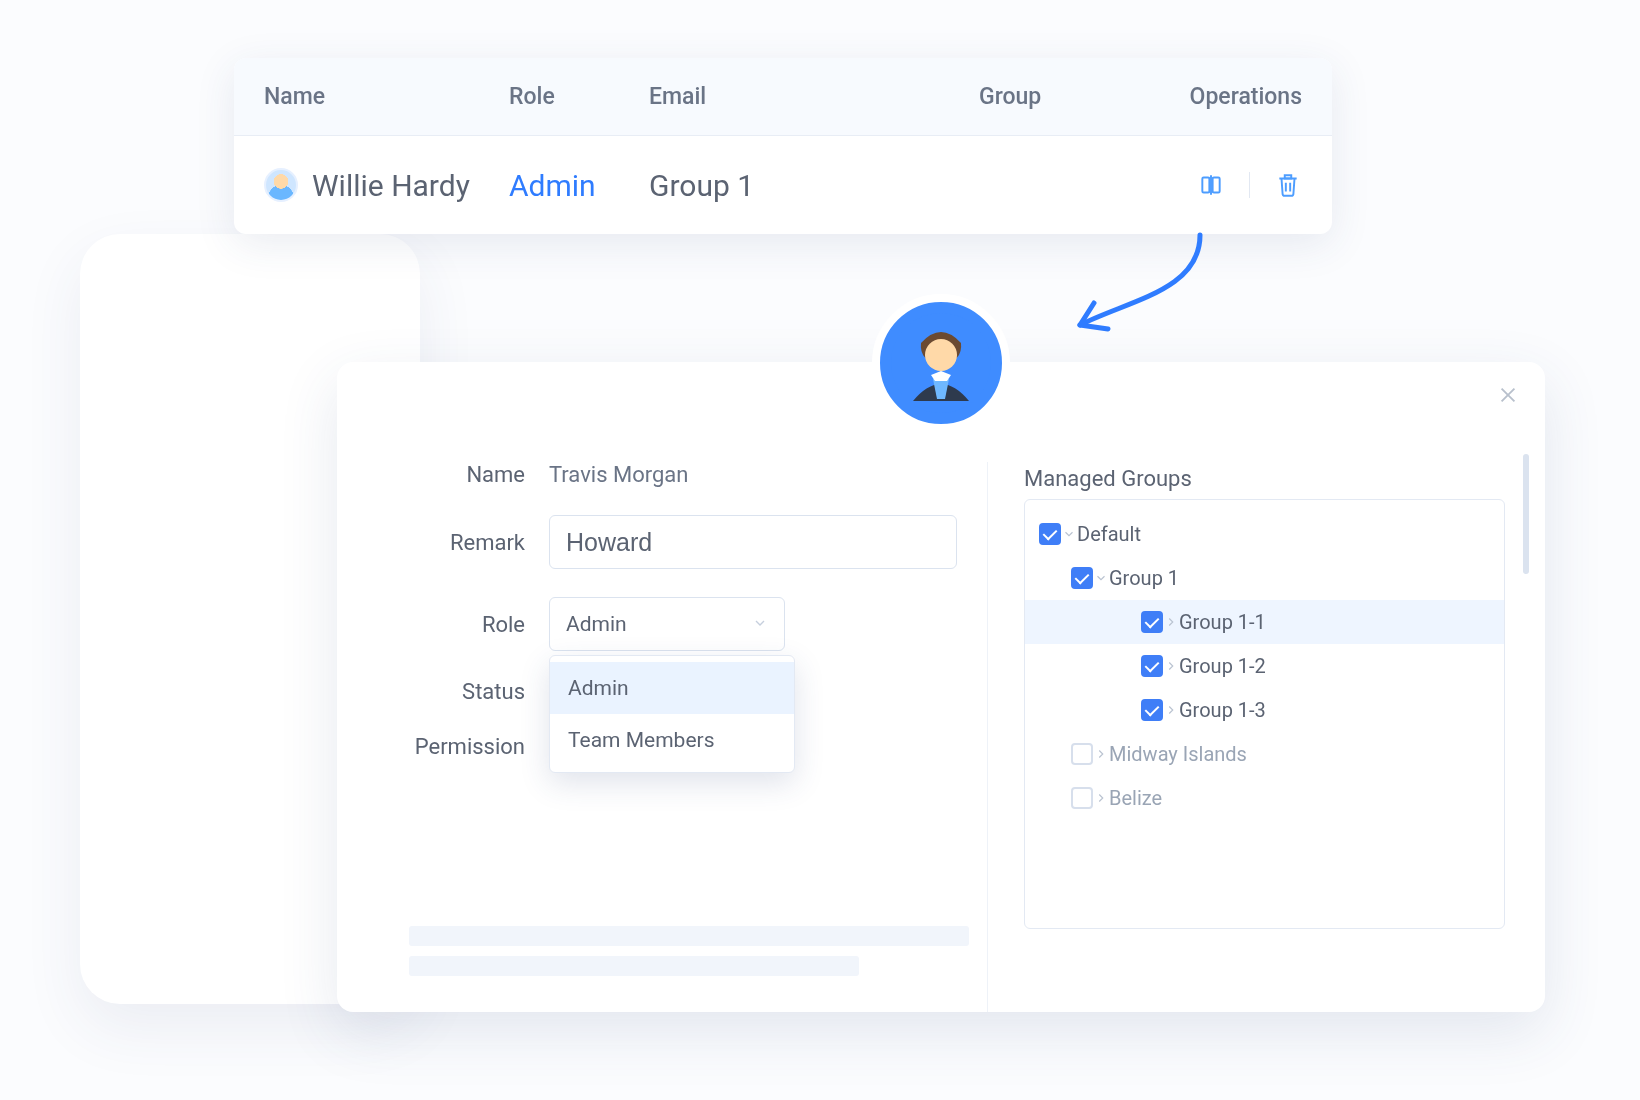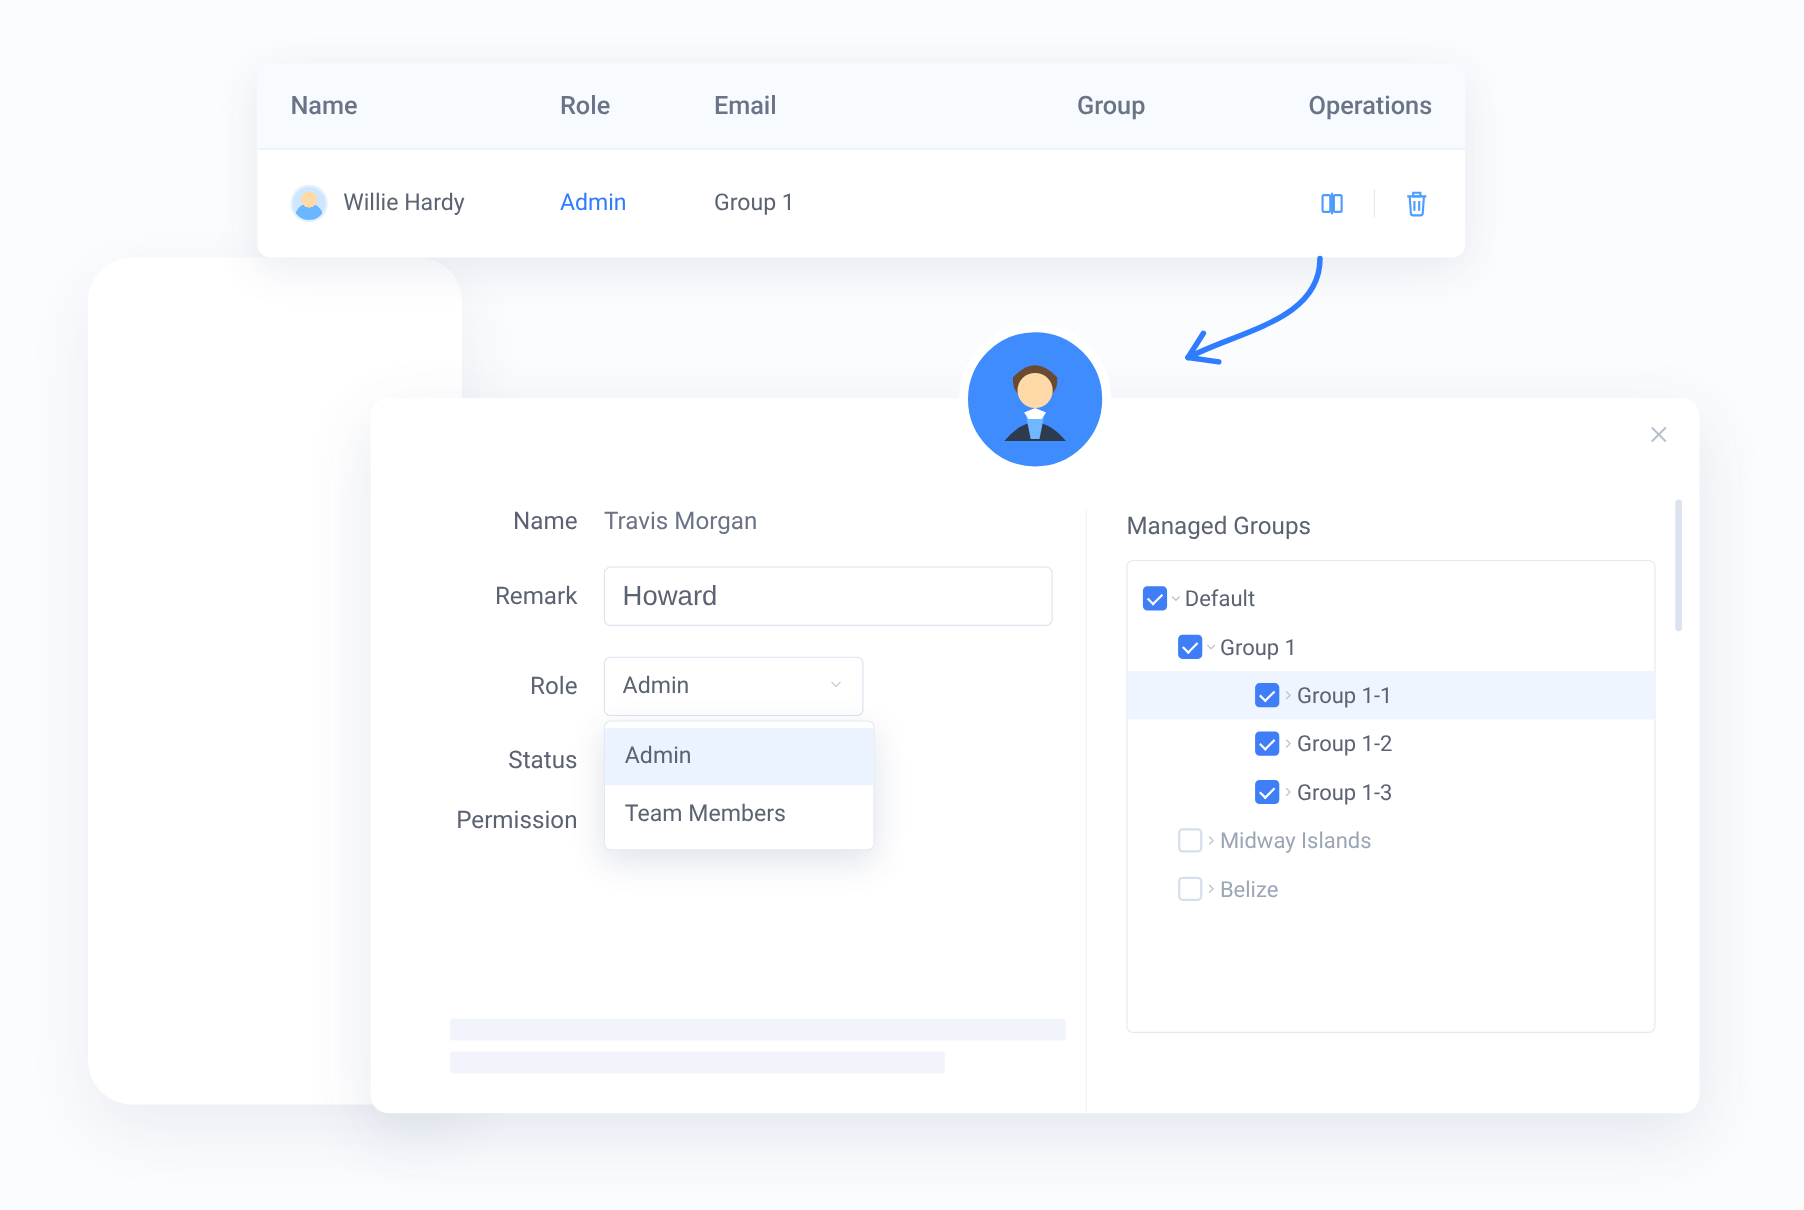--- a/index.html
+++ b/index.html
@@ -43,21 +43,21 @@
   .table-header {
     height: 78px;
     background: #f7fafe;
     border-bottom: 1px solid #e8edf5;
     color: #6a7486;
     font-size: 23px;
     font-weight: 500;
   }
   .table-row {
     height: 98px;
-    font-size: 21px;
+    font-size: 30px;
     color: #5b6372;
   }
   .col-name { width: 245px; display:flex; align-items:center; gap:14px; }
   .col-role { width: 140px; }
   .col-email { width: 330px; }
   .col-group { width: 200px; }
   .col-ops  { flex:1; display:flex; align-items:center; justify-content:flex-end; gap:24px; }
   .role-link { color:#2f7cff; }
   .mini-avatar {
     width: 34px; height:34px; border-radius:50%;
@@ -234,21 +234,21 @@
     left: 72px;
     height: 20px;
     background:#f1f5fb;
     border-radius:3px;
   }
 
   
   .groups-title {
     font-size:22px;
     color:#5b6372;
-    margin-bottom: 18px;
+    margin-bottom: 8px;
     margin-top: 4px;
   }
   .tree-box {
     border:1px solid #e3e9f3;
     border-radius:6px;
     padding: 12px 0 50px 0;
     height: 430px;
     position:relative;
   }
   .tree-row {

